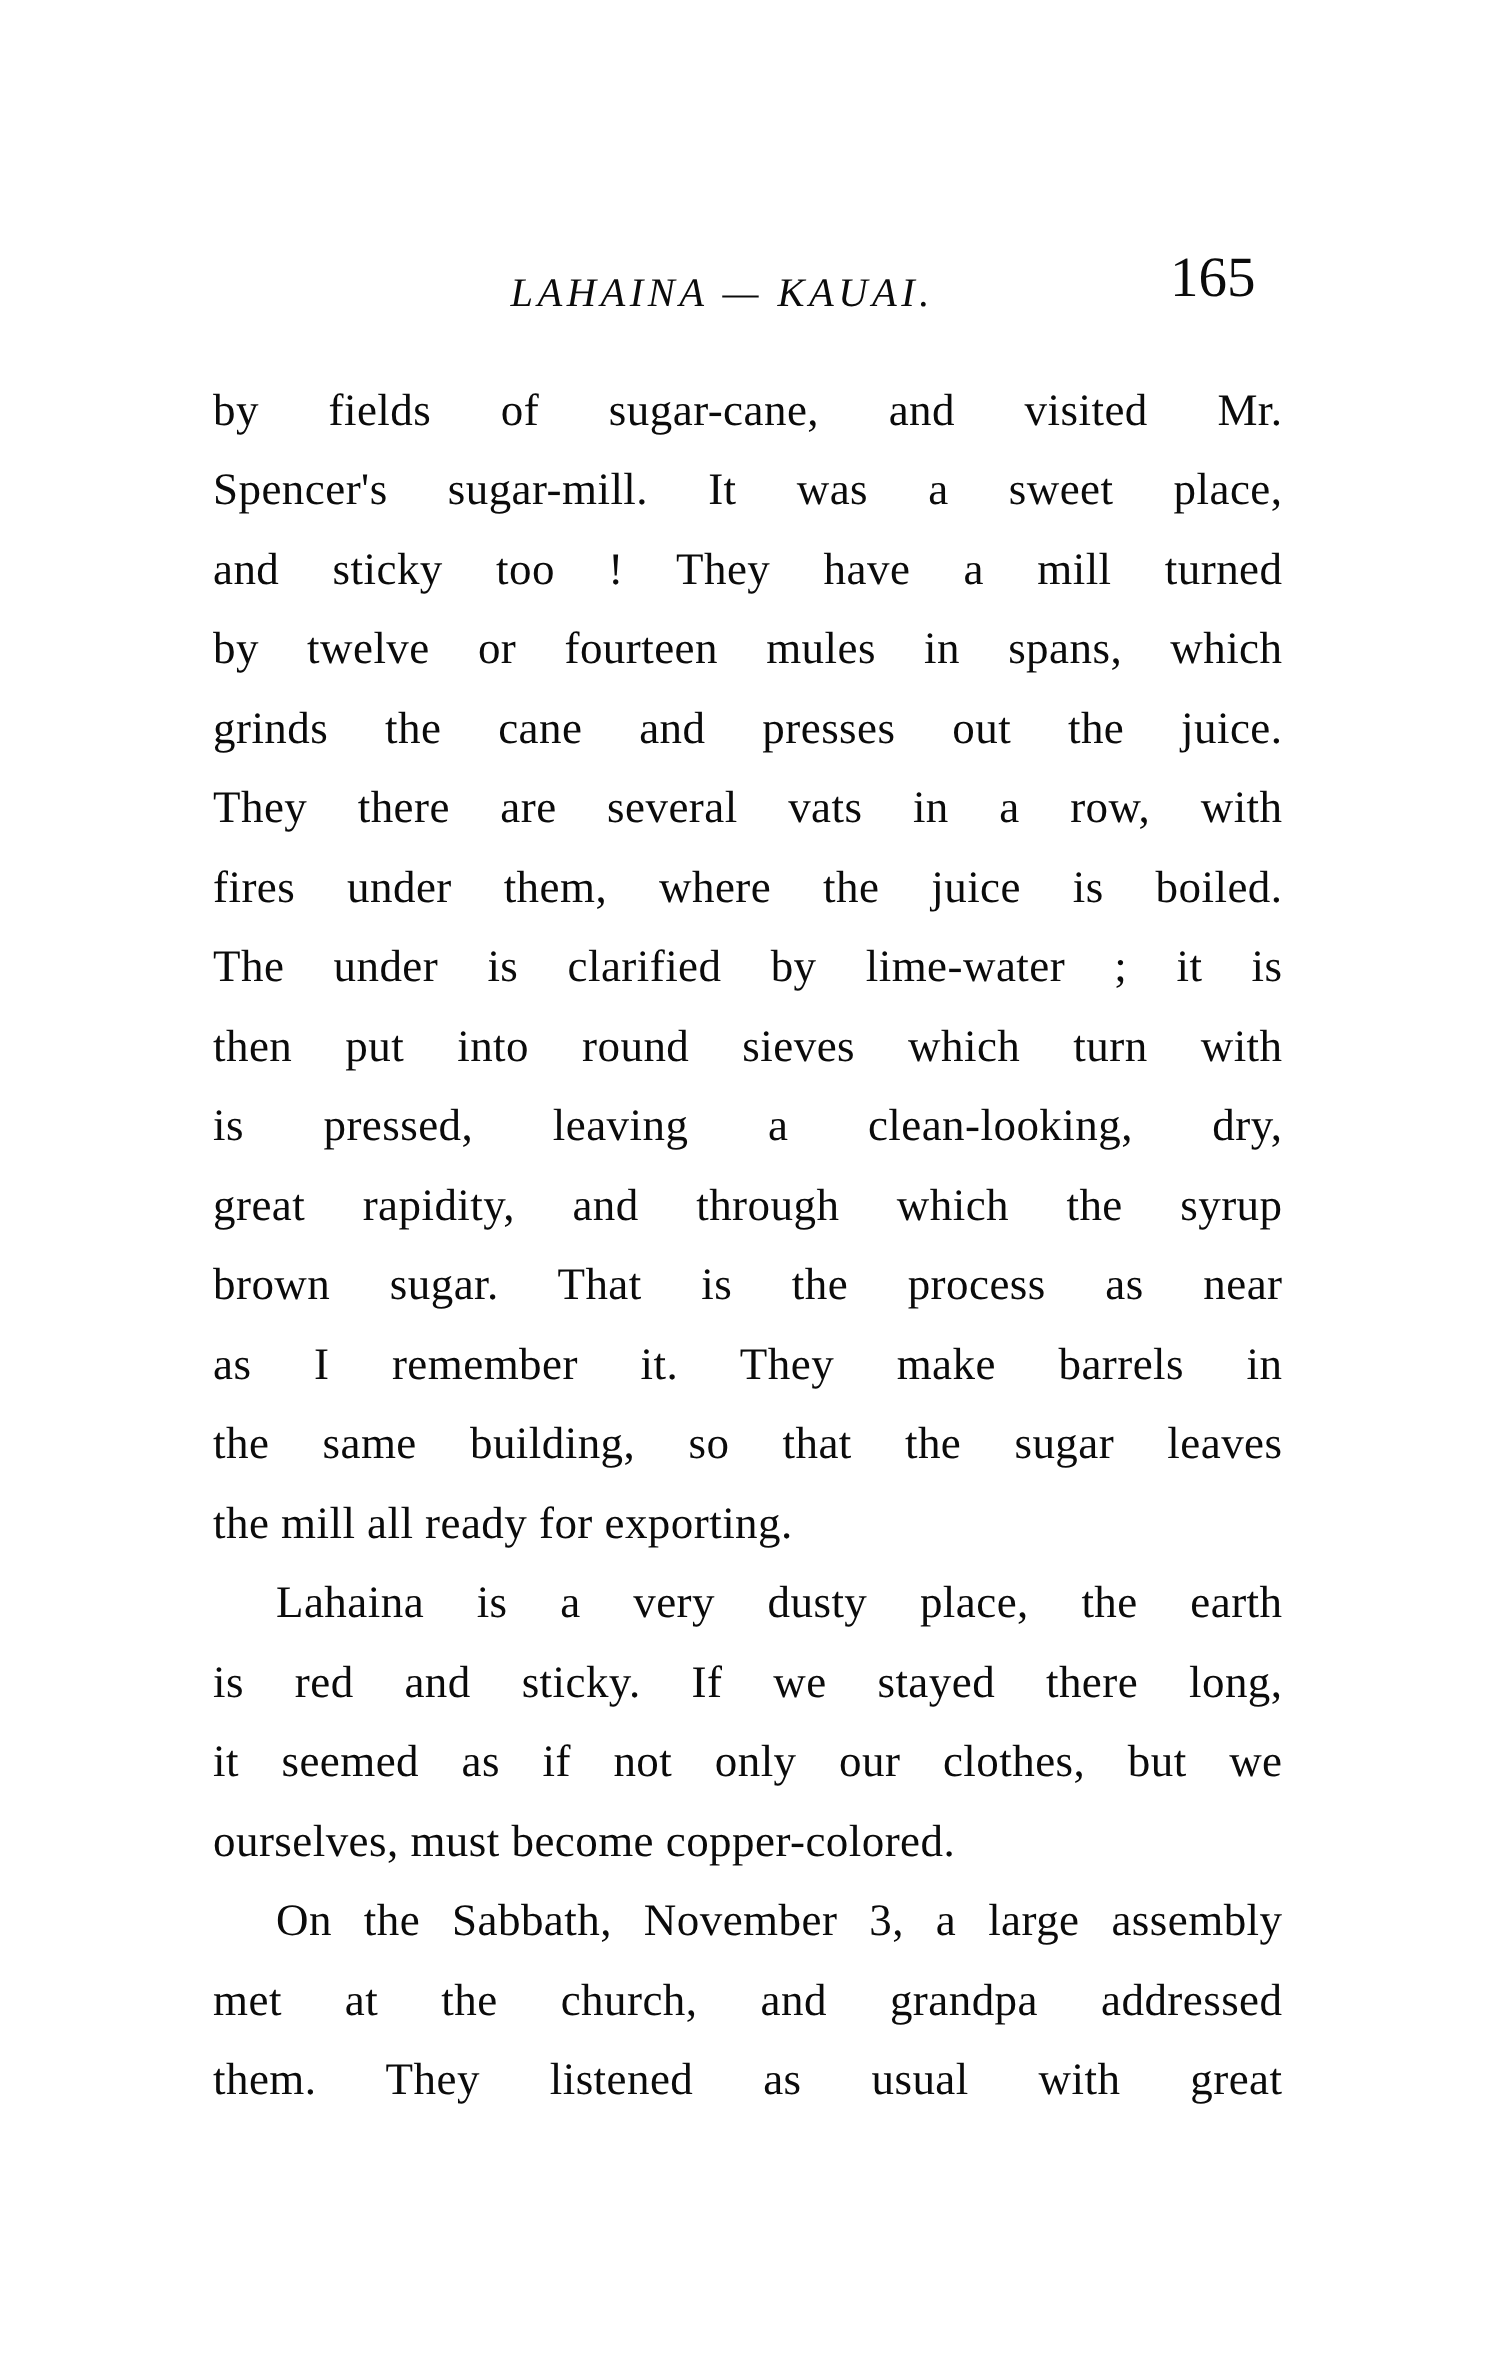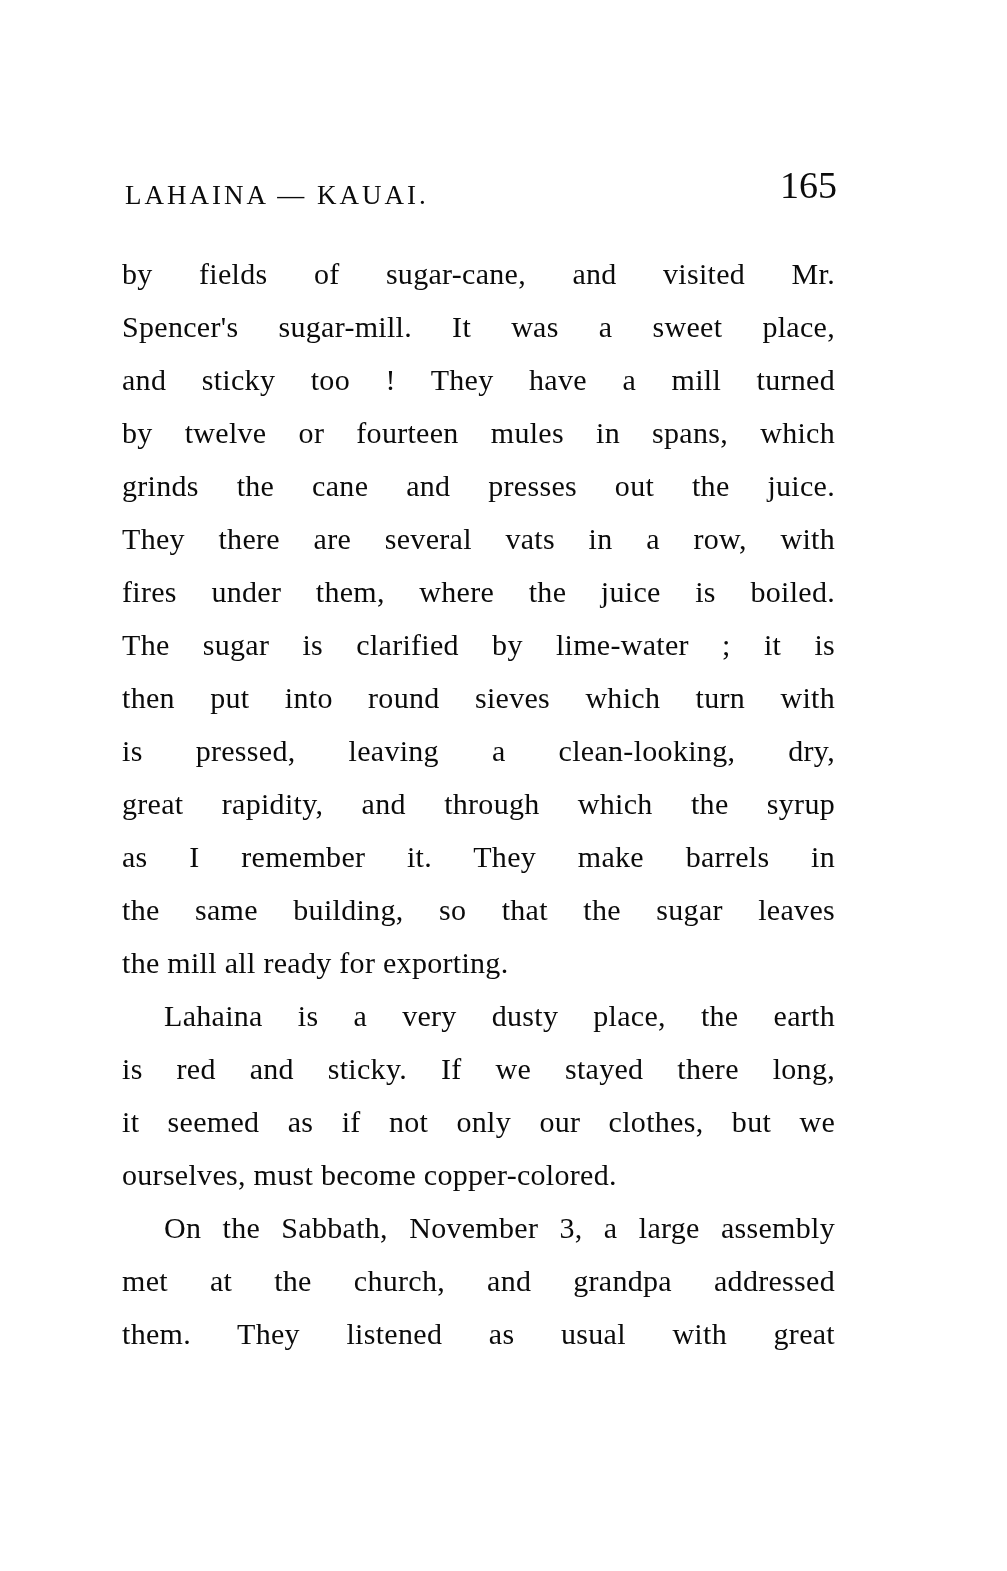--- a/index.html
+++ b/index.html
@@ -14,35 +14,37 @@
     background: #ffffff;
     color: #0b0b0b;
     font-family: "Liberation Serif", serif;
     overflow: hidden;
   }
   .running-title {
     position: absolute;
     top: 180px;
     left: 125px;
     width: 713px;
+    text-align: center;
+    font-style: italic;
     font-size: 27px;
     letter-spacing: 3px;
     white-space: nowrap;
   }
   .page-number {
     position: absolute;
     top: 166px;
     right: 170px;
     font-size: 38px;
     line-height: 1;
   }
   .body-text {
     position: absolute;
     top: 247px;
-    left: 122px;
+    left: 142px;
     width: 713px;
     font-size: 30px;
     line-height: 53px;
     letter-spacing: 0.3px;
   }
   .line {
     height: 53px;
     overflow: hidden;
     text-align: justify;
     text-align-last: justify;
@@ -70,24 +72,25 @@
   <div class="running-title">LAHAINA — KAUAI.</div>
   <div class="page-number">165</div>
   <div class="body-text">
       <div class="line just">by fields of sugar-cane, and visited Mr.</div>
       <div class="line just">Spencer's sugar-mill. It was a sweet place,</div>
       <div class="line just">and sticky too ! They have a mill turned</div>
       <div class="line just">by twelve or fourteen mules in spans, which</div>
       <div class="line just">grinds the cane and presses out the juice.</div>
       <div class="line just">They there are several vats in a row, with</div>
       <div class="line just">fires under them, where the juice is boiled.</div>
-      <div class="line just">The sugar is clarified by lime-water ; it is</div>
+      <div class="line just">The under is clarified by lime-water ; it is</div>
       <div class="line just">then put into round sieves which turn with</div>
       <div class="line just">is pressed, leaving a clean-looking, dry,</div>
       <div class="line just">great rapidity, and through which the syrup</div>
+      <div class="line just">brown sugar. That is the process as near</div>
       <div class="line just">as I remember it. They make barrels in</div>
       <div class="line just">the same building, so that the sugar leaves</div>
       <div class="line last">the mill all ready for exporting.</div>
       <div class="line just indent">Lahaina is a very dusty place, the earth</div>
       <div class="line just">is red and sticky. If we stayed there long,</div>
       <div class="line just">it seemed as if not only our clothes, but we</div>
       <div class="line last">ourselves, must become copper-colored.</div>
       <div class="line just indent">On the Sabbath, November 3, a large assembly</div>
       <div class="line just">met at the church, and grandpa addressed</div>
       <div class="line just">them. They listened as usual with great</div>

